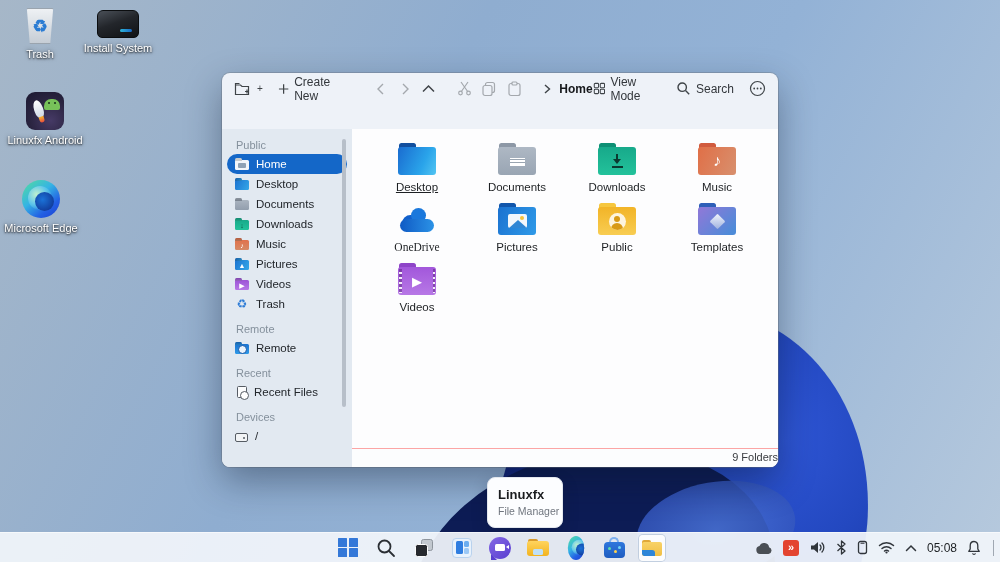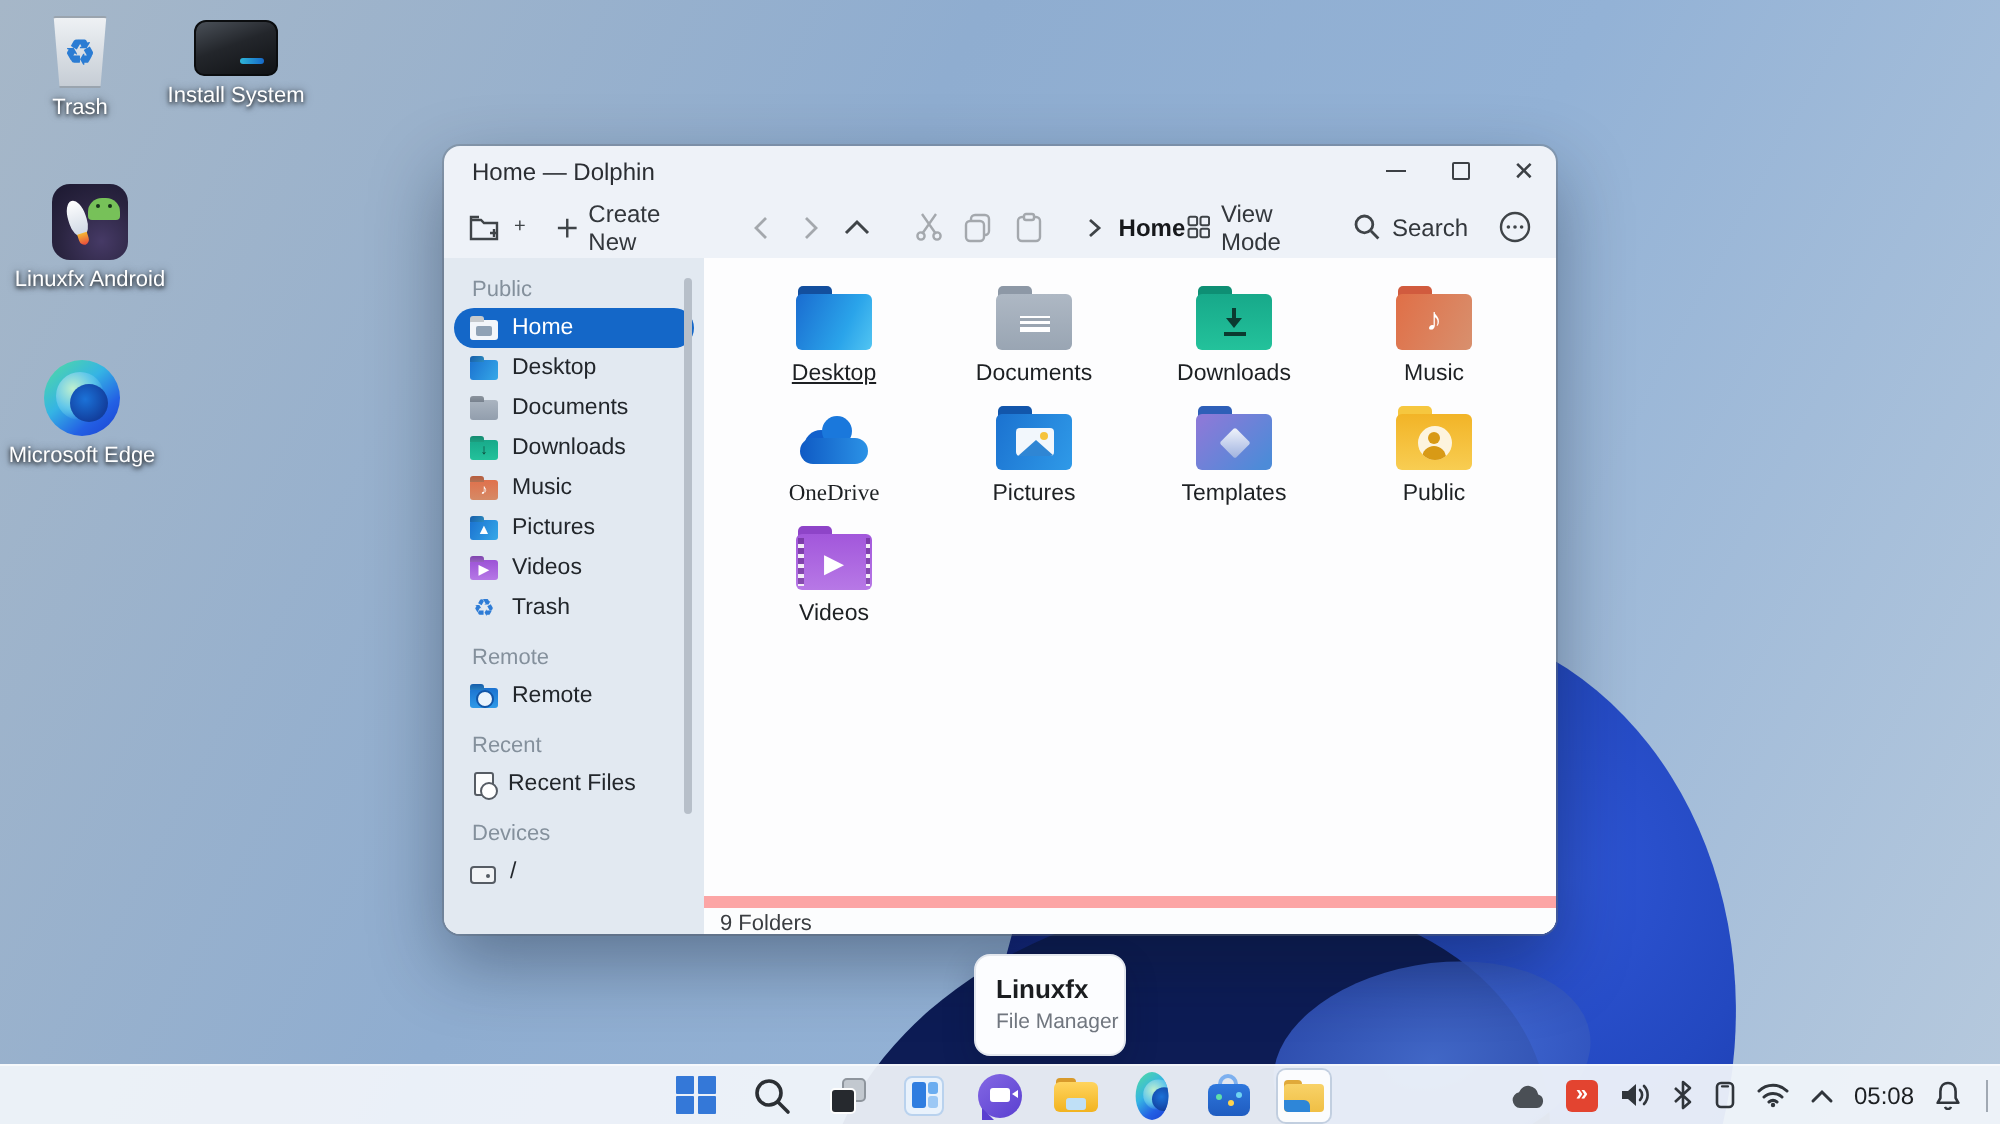--- a/index.html
+++ b/index.html
@@ -90,21 +90,21 @@
   .ic-fclock::before { content:""; position:absolute; top:-3px; left:-1px; width:6px; height:2.5px; border:1.2px solid #565c64; border-bottom:none; border-radius:1.5px 1.5px 0 0; }
   .ic-fclock::after { content:""; position:absolute; right:-3px; bottom:-3px; width:7px; height:7px; border-radius:50%; border:1.2px solid #565c64; background:#fff; }
   .ic-drive { width:13px; height:9px; border:1.2px solid #565c64; border-radius:2px; background:#f2f4f6; flex:none; position:relative; margin-top:2px; }
   .ic-drive::after { content:""; position:absolute; right:2px; top:3px; width:2px; height:2px; border-radius:50%; background:#565c64; }
 
   .main-col { flex:1; display:flex; flex-direction:column; background:#fdfdfe; }
   .files { flex:1; padding:14px 0 0 15px; display:flex; flex-wrap:wrap; align-content:flex-start; }
   .fitem { width:100px; height:60px; display:flex; flex-direction:column; align-items:center; cursor:default; }
   .fitem .flabel { margin-top:4px; font-size:11.5px; color:#1d2023; }
   .fitem .flabel.underline { text-decoration:underline; }
-  .statusbar { height:19px; background:#fcfdfe; border-top:6px solid #fca5a5; font-size:11px; color:#3a3d41; padding:2px 0 0 8px; }
+  .statusbar { height:19px; background:#fcfdfe; border-top:1px solid #fca5a5; font-size:11px; color:#3a3d41; padding:2px 0 0 8px;text-align:right; }
 
   
   .bficon { position:relative; width:40px; height:34px; flex:none; }
   .bf-tab { position:absolute; top:0; left:2px; width:17px; height:7px; border-radius:2.5px 2.5px 0 0; }
   .bf-body { position:absolute; top:4px; left:1px; width:38px; height:28px; border-radius:3px; display:flex; align-items:center; justify-content:center; overflow:hidden; }
   .f-desktop .bf-tab { background:#134f9e; } .f-desktop .bf-body { background:linear-gradient(115deg,#1a6cd0 0%,#2aa4ea 65%,#52c5f2 100%); }
   .f-docs .bf-tab { background:#8d98a6; } .f-docs .bf-body { background:linear-gradient(#aeb8c4,#99a5b3); }
   .doc-card { width:19px; height:13px; background:#fff; border-radius:1.5px; padding:2.5px 2px;
     background-image:repeating-linear-gradient(#fff 0 1.5px, #9aa5b1 1.5px 3px); background-clip:content-box; }
   .f-down .bf-tab { background:#0e8f74; } .f-down .bf-body { background:linear-gradient(#17a98a,#23c29b); }
@@ -204,34 +204,20 @@
         <span class="lfx-android"></span>
     </div>
     <div class="dlabel">Linuxfx Android</div>
   </div>
   <div class="dicon" style="left:2px;top:180px;width:78px;">
     <div class="edge-ball"></div>
     <div class="dlabel">Microsoft Edge</div>
   </div>
 
   <div class="window">
-    <div class="titlebar">
-      <span class="title-text">Home — Dolphin</span>
-      <div class="win-controls">
-        <div class="win-btn">
-            <span class="glyph-min"></span>
-          </div>
-        <div class="win-btn">
-            <span class="glyph-max"></span>
-          </div>
-        <div class="win-btn">
-            <span class="glyph-close">✕</span>
-          </div>
-      </div>
-    </div>
 
     <div class="toolbar">
       <div class="tbtn">
         <svg class="tb-ic" width="18" height="16" viewBox="0 0 18 16">
           <path d="M1.5 4 h5 l1.5 1.5 h6.5 v8 h-13 z M1.5 4 v-1.5 h4" fill="none" stroke="#3f4448" stroke-width="1.2"></path>
           <path d="M11 10.5 h4 M13 8.5 v4" stroke="#3f4448" stroke-width="1.2"></path>
         </svg>
         <span style="font-size:10px;color:#3f4448;">+</span>
       </div>
       <span class="tb-gap-m"></span>
@@ -430,36 +416,36 @@
           <div class="fitem">
             <div class="bficon f-pics">
                 <span class="bf-tab"></span>
                 <span class="bf-body">
                   <span class="photo"></span>
                 </span>
               </div>
             <div class="flabel">Pictures</div>
           </div>
           <div class="fitem">
+            <div class="bficon f-public">
+                <span class="bf-tab"></span>
+                <span class="bf-body">
+                  <span class="person"></span>
+                </span>
+              </div>
+            <div class="flabel">Public</div>
+          </div>
+          <div class="fitem">
             <div class="bficon f-templ">
                 <span class="bf-tab"></span>
                 <span class="bf-body">
                   <span class="cube"></span>
                 </span>
               </div>
             <div class="flabel">Templates</div>
-          </div>
-          <div class="fitem">
-            <div class="bficon f-public">
-                <span class="bf-tab"></span>
-                <span class="bf-body">
-                  <span class="person"></span>
-                </span>
-              </div>
-            <div class="flabel">Public</div>
           </div>
           <div class="fitem">
             <div class="bficon f-videos">
                 <span class="bf-tab"></span>
                 <span class="bf-body">
                   <span class="film left"></span>
                   <span class="play">▶</span>
                   <span class="film right"></span>
                 </span>
               </div>

